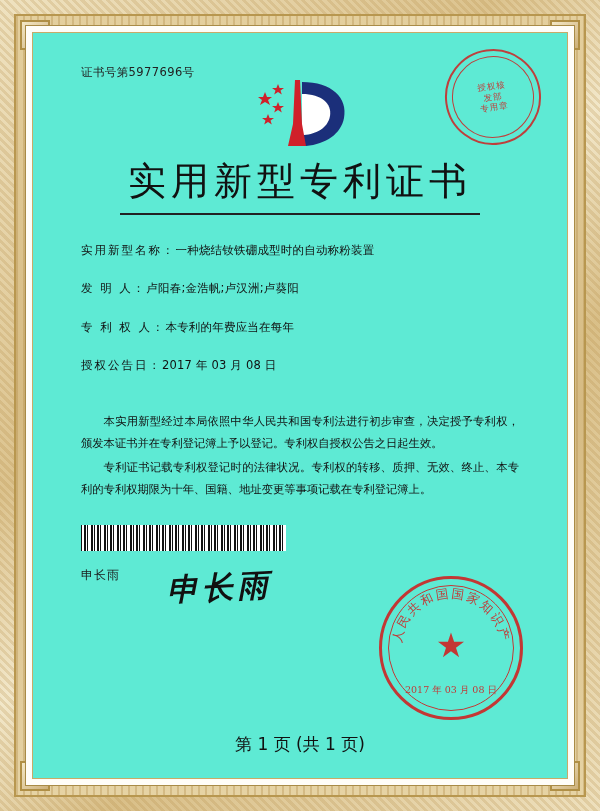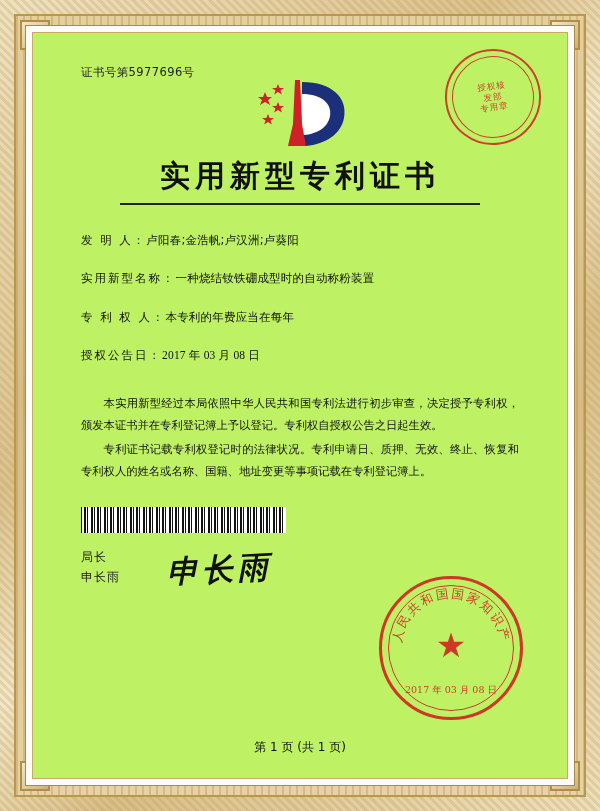--- a/index.html
+++ b/index.html
@@ -45,21 +45,21 @@
     border: 1px solid #a98b46;
     background: #fffdf8;
     padding: 6px;
   }
   .paper {
     position: relative;
     width: 100%;
     height: 100%;
     box-sizing: border-box;
     border: 1px solid #c9ab68;
-    background: #bef264;
+    background: #5eead4;
     overflow: hidden;
   }
   
   .corner {
     position: absolute;
     width: 26px;
     height: 26px;
     border: 2px solid #b08f45;
     background: linear-gradient(135deg, #f3e7c6, #cdb079);
   }
@@ -94,22 +94,22 @@
     left: 50%;
     transform: translateX(-50%);
     top: 0;
     width: 120px;
     height: 78px;
   }
 
   .title {
     text-align: center;
     font-family: "DejaVu Serif", serif;
-    font-size: 30px;
-    font-weight: bold;
+    font-size: 38px;
+    font-weight: normal;
     letter-spacing: 5px;
     color: #111;
     margin: 4px 0 6px 0;
   }
   .title-rule {
     width: 360px;
     height: 2px;
     background: #222;
     margin: 0 auto 26px auto;
   }
@@ -120,24 +120,24 @@
     margin: 0 0 20px 8px;
     color: #111;
   }
   .field .label {
     display: inline-block;
     letter-spacing: 2px;
   }
   .field .value {
     letter-spacing: 0.2px;
   }
-  .field.compact { margin-bottom: 28px; font-family: Liberation Serif, serif; }
+  .field.compact { margin-bottom: 18px; }
 
   .body-text {
-    margin: 18px 8px 0 8px;
+    margin: 36px 8px 0 8px;
     font-size: 11.3px;
     line-height: 1.95;
     text-align: justify;
     color: #111;
   }
   .body-text p {
     margin: 0 0 2px 0;
     text-indent: 2em;
   }
 
@@ -178,21 +178,21 @@
     color: #111;
     transform: rotate(-3deg);
   }
 
   .page-no {
     position: absolute;
     bottom: 22px;
     left: 0;
     right: 0;
     text-align: center;
-    font-size: 12px;
+    font-size: 17px;
     color: #111;
   }
 
   
   .seal-top {
     position: absolute;
     top: 16px;
     right: 26px;
     width: 92px;
     height: 92px;
@@ -289,47 +289,46 @@
                 <polygon points="38,28 39.6,32 44,32 40.5,34.5 41.8,38.6 38,36 34.2,38.6 35.5,34.5 32,32 36.4,32"></polygon>
                 <polygon points="28,40 29.6,44 34,44 30.5,46.5 31.8,50.6 28,48 24.2,50.6 25.5,46.5 22,44 26.4,44"></polygon>
               </g>
             </svg>
           </div>
 
           <div class="title">实用新型专利证书</div>
           <div class="title-rule"></div>
 
           <div class="field">
+            <span class="label">实用新型名称：</span><span class="value">一种烧结钕铁硼成型时的自动称粉装置</span>
+          </div>
+
+          <div class="field">
             <span class="label">发 明 人：</span><span class="value">卢阳春;金浩帆;卢汉洲;卢葵阳</span>
-          </div>
-
-          <div class="field">
-            <span class="label">实用新型名称：</span><span class="value">一种烧结钕铁硼成型时的自动称粉装置</span>
           </div>
 
 
 
           <div class="field">
             <span class="label">专 利 权 人：</span><span class="value">本专利的年费应当在每年</span>
           </div>
 
           <div class="field compact">
             <span class="label">授权公告日：</span><span class="value">2017 年 03 月 08 日</span>
           </div>
 
           <div class="body-text">
             <p>本实用新型经过本局依照中华人民共和国专利法进行初步审查，决定授予专利权，颁发本证书并在专利登记簿上予以登记。专利权自授权公告之日起生效。</p>
-            <p>专利证书记载专利权登记时的法律状况。专利申请日、质押、无效、终止、恢复和专利权人的姓名或名称、国籍、地址变更等事项记载在专利登记簿上。</p>
+            <p>专利证书记载专利权登记时的法律状况。专利权的转移、质押、无效、终止、本专利的专利权期限为十年、国籍、地址变更等事项记载在专利登记簿上。</p>
           </div>
 
           <div class="barcode"></div>
 
           <div class="sign-block">
             <div class="sign-labels">
-              <div>局长</div>
               <div>申长雨</div>
             </div>
             <div class="handwriting">申长雨</div>
           </div>
 
           <div class="page-no">第 1 页 (共 1 页)</div>
 
           <div class="seal-top">
             <div class="seal-center">授权核<br>发部<br>专用章</div>
           </div>

